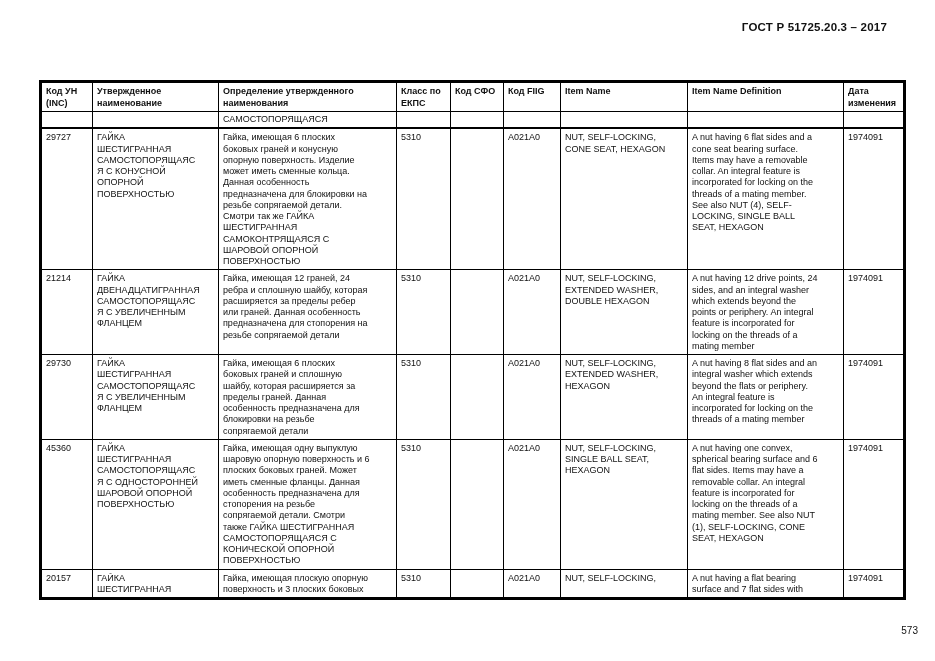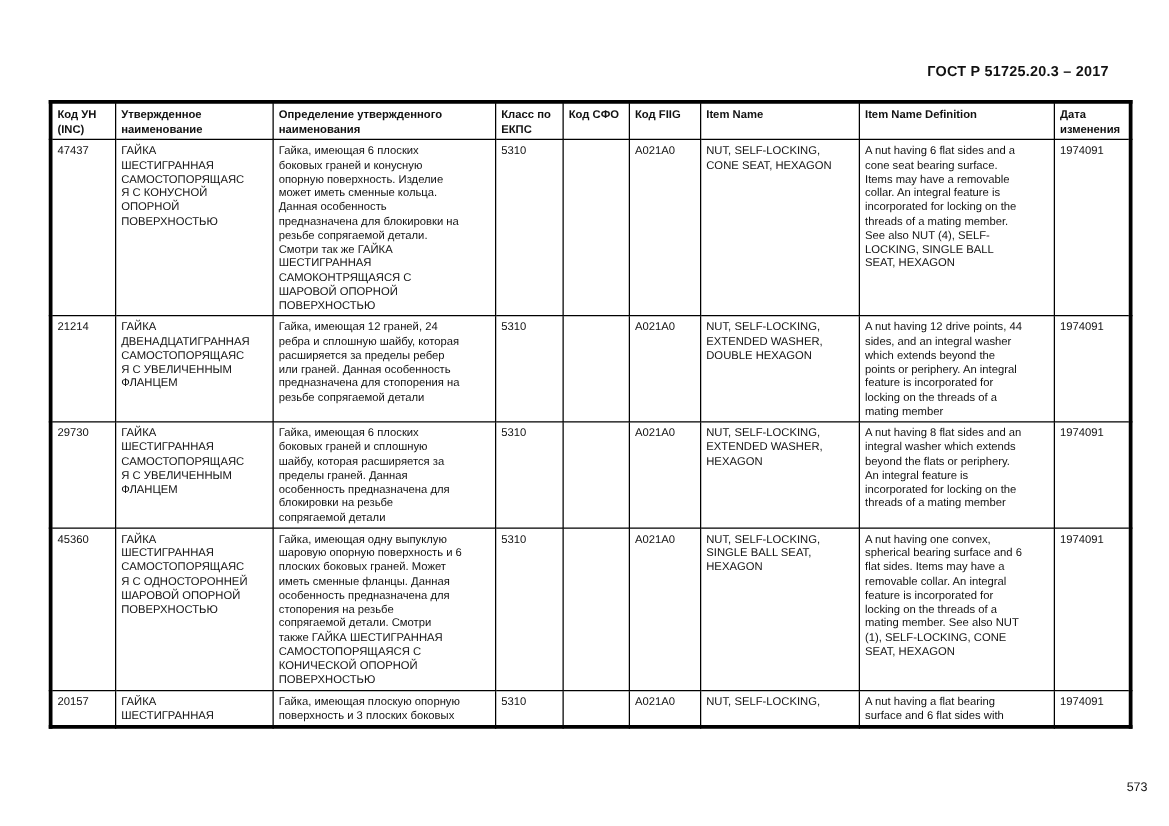--- a/index.html
+++ b/index.html
@@ -11,21 +11,21 @@
   }
   .page {
     position: relative;
     width: 935px;
     height: 661px;
     background: #ffffff;
     overflow: hidden;
   }
   .doc-ref {
     position: absolute;
-    top: 52px;
+    top: 21px;
     right: 48px;
     font-size: 11.5px;
     font-weight: bold;
     letter-spacing: 0.2px;
     white-space: nowrap;
   }
   table.gost-table {
     position: absolute;
     top: 80px;
     left: 39px;
@@ -105,23 +105,34 @@
         <th>Код СФО</th>
         <th>Код FIIG</th>
         <th>Item Name</th>
         <th>Item Name Definition</th>
         <th>Дата
 изменения</th>
       </tr>
     </thead>
     <tbody>
 
-
-      <tr>
-        <td><span class="cell">47437</span></td>
+      <tr class="row-continuation">
+        <td><span class="cell"></span></td>
+        <td><span class="cell"></span></td>
+        <td><span class="cell">САМОСТОПОРЯЩАЯСЯ</span></td>
+        <td><span class="cell"></span></td>
+        <td><span class="cell"></span></td>
+        <td><span class="cell"></span></td>
+        <td><span class="cell"></span></td>
+        <td><span class="cell"></span></td>
+        <td><span class="cell"></span></td>
+      </tr>
+
+      <tr>
+        <td><span class="cell">29727</span></td>
         <td><span class="cell">ГАЙКА
 ШЕСТИГРАННАЯ
 САМОСТОПОРЯЩАЯС
 Я С КОНУСНОЙ
 ОПОРНОЙ
 ПОВЕРХНОСТЬЮ</span></td>
         <td><span class="cell">Гайка, имеющая 6 плоских
 боковых граней и конусную
 опорную поверхность. Изделие
 может иметь сменные кольца.
@@ -162,21 +173,21 @@
 расширяется за пределы ребер
 или граней. Данная особенность
 предназначена для стопорения на
 резьбе сопрягаемой детали</span></td>
         <td><span class="cell">5310</span></td>
         <td><span class="cell"></span></td>
         <td><span class="cell">A021A0</span></td>
         <td><span class="cell">NUT, SELF-LOCKING,
 EXTENDED WASHER,
 DOUBLE HEXAGON</span></td>
-        <td><span class="cell">A nut having 12 drive points, 44
+        <td><span class="cell">A nut having 12 drive points, 24
 sides, and an integral washer
 which extends beyond the
 points or periphery. An integral
 feature is incorporated for
 locking on the threads of a
 mating member</span></td>
         <td><span class="cell">1974091</span></td>
       </tr>
 
       <tr>
@@ -249,21 +260,21 @@
         <td><span class="cell">20157</span></td>
         <td><span class="cell">ГАЙКА
 ШЕСТИГРАННАЯ</span></td>
         <td><span class="cell">Гайка, имеющая плоскую опорную
 поверхность и 3 плоских боковых</span></td>
         <td><span class="cell">5310</span></td>
         <td><span class="cell"></span></td>
         <td><span class="cell">A021A0</span></td>
         <td><span class="cell">NUT, SELF-LOCKING,</span></td>
         <td><span class="cell">A nut having a flat bearing
-surface and 6 flat sides with</span></td>
+surface and 7 flat sides with</span></td>
         <td><span class="cell">1974091</span></td>
       </tr>
 
     </tbody>
   </table>
 
   <div class="page-num">573</div>
 
 </div>
 

